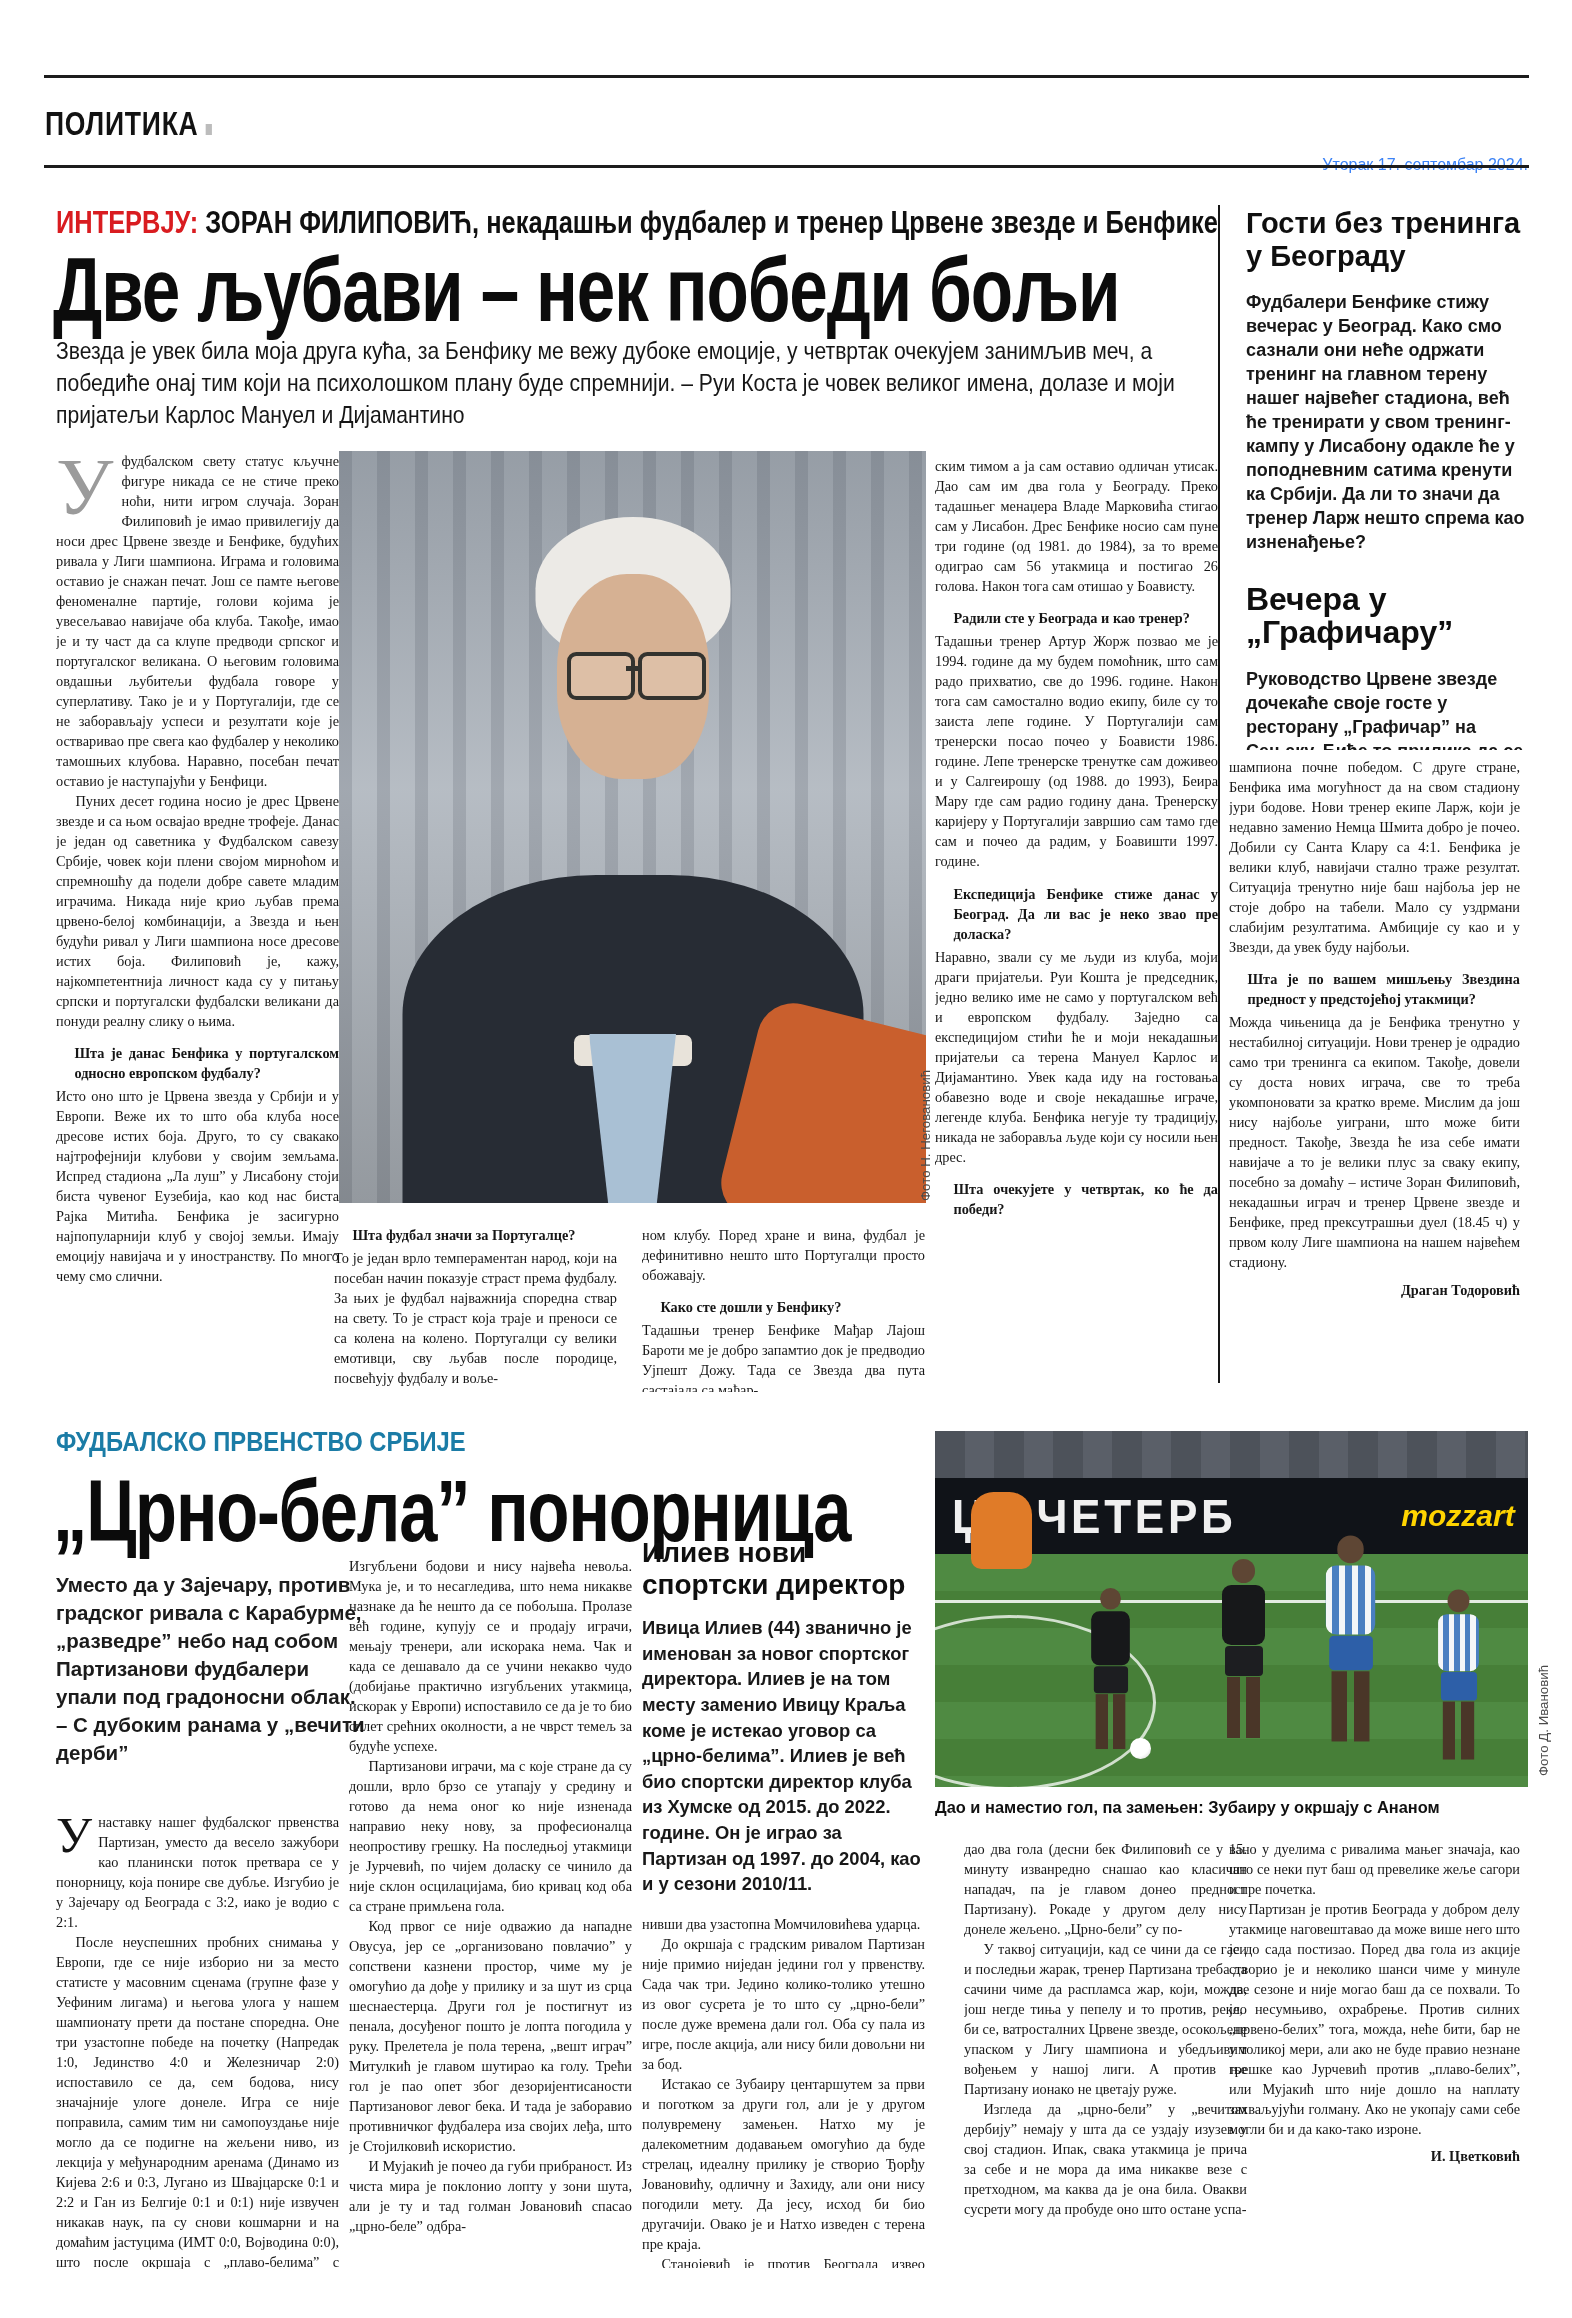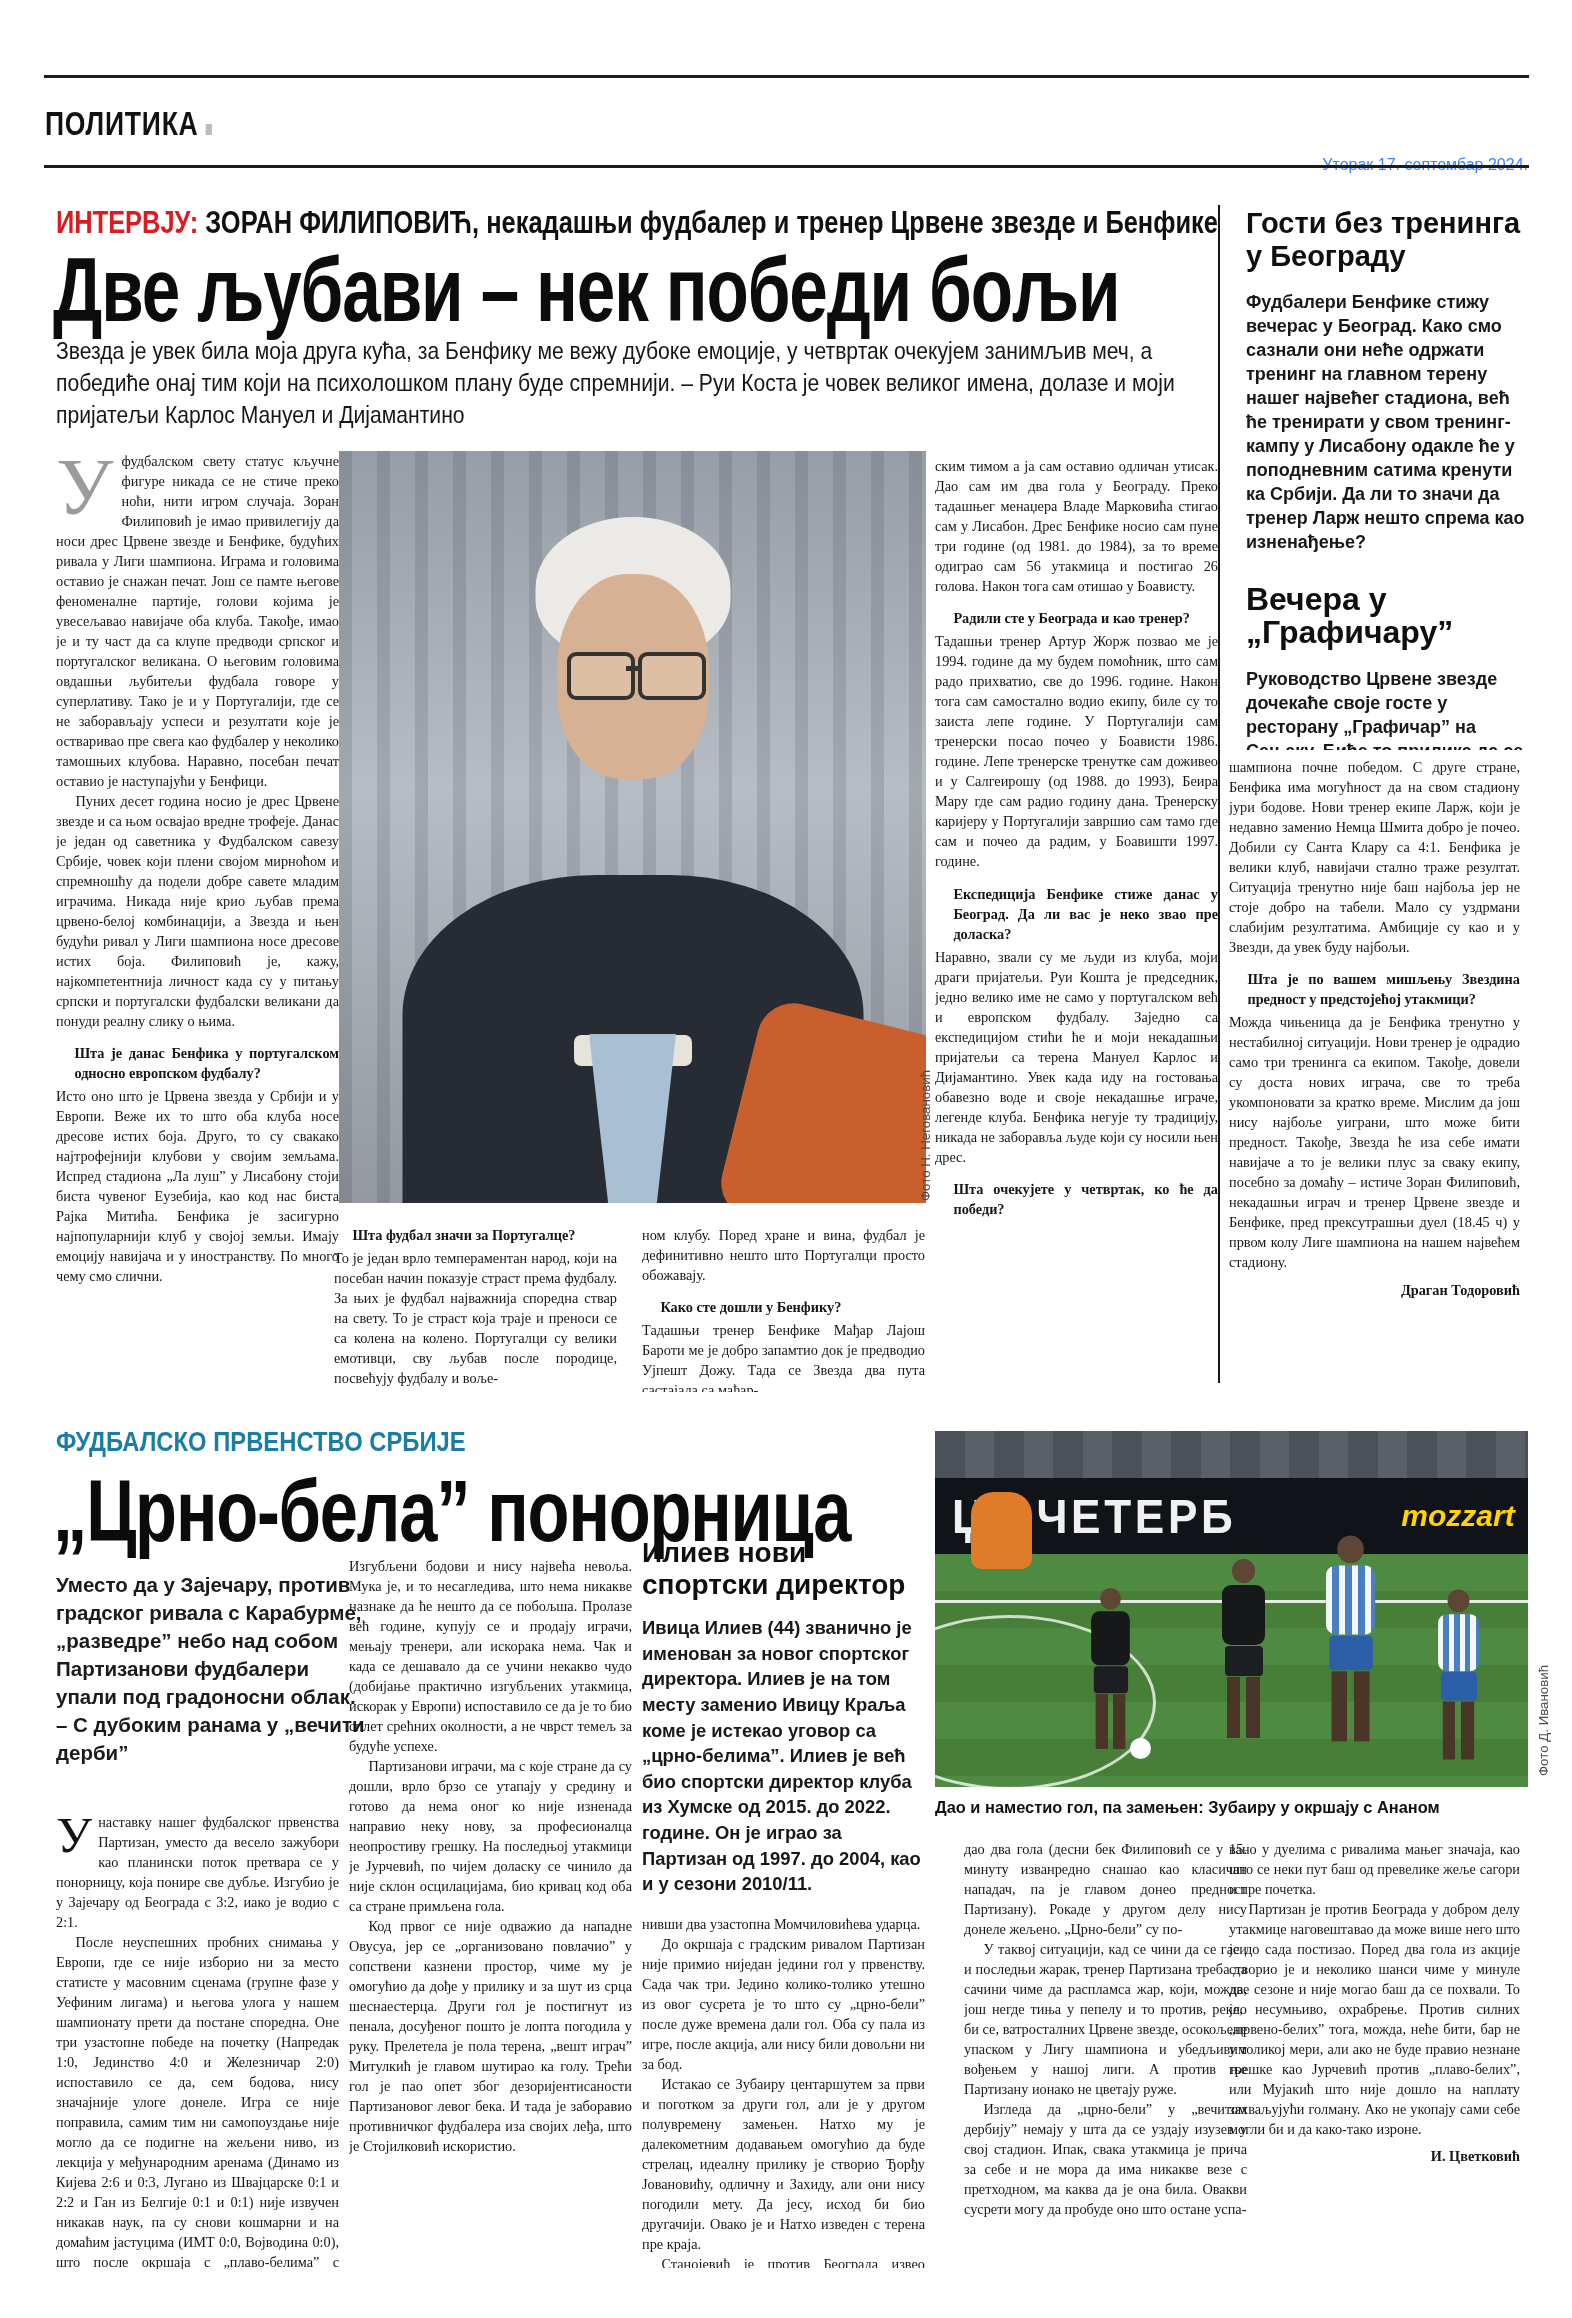--- a/index.html
+++ b/index.html
@@ -223,20 +223,21 @@
 
   <div class="col" id="bt-col1">
     <p class="noind"><span class="dropcap dark">У</span><span>наставку нашег фудбалског првенства Партизан, уместо да весело зажубори као планински поток претвара се у понорницу, која понире све дубље. Изгубио је у Зајечару од Београда с 3:2, иако је водио с 2:1.</span></p>
     <p>После неуспешних пробних снимања у Европи, где се није изборио ни за место статисте у масовним сценама (групне фазе у Уефиним лигама) и његова улога у нашем шампионату прети да постане споредна. Оне три узастопне победе на почетку (Напредак 1:0, Јединство 4:0 и Железничар 2:0) испоставило се да, сем бодова, нису значајније улоге донеле. Игра се није поправила, самим тим ни самопоуздање није могло да се подигне на жељени ниво, из лекција у међународним аренама (Динамо из Кијева 2:6 и 0:3, Лугано из Швајцарске 0:1 и 2:2 и Ган из Белгије 0:1 и 0:1) није извучен никакав наук, па су снови кошмарни и на домаћим јастуцима (ИМТ 0:0, Војводина 0:0), што после окршаја с „плаво-белима” с Карабурме већ прераста у филм страве и ужаса.</p>
   </div>
 
   <div class="col" id="bt-col2">
     <p class="noind">Изгубљени бодови и нису највећа невоља. Мука је, и то несагледива, што нема никакве назнаке да ће нешто да се побољша. Пролазе већ године, купују се и продају играчи, мењају тренери, али искорака нема. Чак и када се дешавало да се учини некакво чудо (добијање практично изгубљених утакмица, искорак у Европи) испоставило се да је то био сплет срећних околности, а не чврст темељ за будуће успехе.</p>
     <p>Партизанови играчи, ма с које стране да су дошли, врло брзо се утапају у средину и готово да нема оног ко није изненада направио неку нову, за професионалца неопростиву грешку. На последњој утакмици је Јурчевић, по чијем доласку се чинило да није склон осцилацијама, био кривац код оба са стране примљена гола.</p>
     <p>Код првог се није одважио да нападне Овусуа, јер се „организовано повлачио” у сопствени казнени простор, чиме му је омогућио да дође у прилику и за шут из срца шеснаестерца. Други гол је постигнут из пенала, досуђеног пошто је лопта погодила у руку. Прелетела је пола терена, „вешт играч” Митулкић је главом шутирао ка голу. Трећи гол је пао опет због дезоријентисаности Партизановог левог бека. И тада је заборавио противничког фудбалера иза својих леђа, што је Стојилковић искористио.</p>
+    <p>И Мујакић је почео да губи прибраност. Из чиста мира је поклонио лопту у зони шута, али је ту и тад голман Јовановић спасао „црно-беле” одбра-</p>
   </div>
 
   <div class="col" id="bt-col3">
     <h3 id="bt-sub-title">Илиев нови спортски директор</h3>
     <p class="bt-sub-p">Ивица Илиев (44) званично је именован за новог спортског директора. Илиев је на том месту заменио Ивицу Краља коме је истекао уговор са „црно-белима”. Илиев је већ био спортски директор клуба из Хумске од 2015. до 2022. године. Он је играо за Партизан од 1997. до 2004, као и у сезони 2010/11.</p>
     <p class="noind">нивши два узастопна Момчиловићева ударца.</p>
     <p>До окршаја с градским ривалом Партизан није примио ниједан једини гол у првенству. Сада чак три. Једино колико-толико утешно из овог сусрета је то што су „црно-бели” после дуже времена дали гол. Оба су пала из игре, после акција, али нису били довољни ни за бод.</p>
     <p>Истакао се Зубаиру центаршутем за први и поготком за други гол, али је у другом полувремену замењен. Натхо му је далекометним додавањем омогућио да буде стрелац, идеалну прилику је створио Ђорђу Јовановићу, одличну и Захиду, али они нису погодили мету. Да јесу, исход би био другачији. Овако је и Натхо изведен с терена пре краја.</p>
     <p>Станојевић је против Београда извео састав, који је без правог центарфора</p>
   </div>

